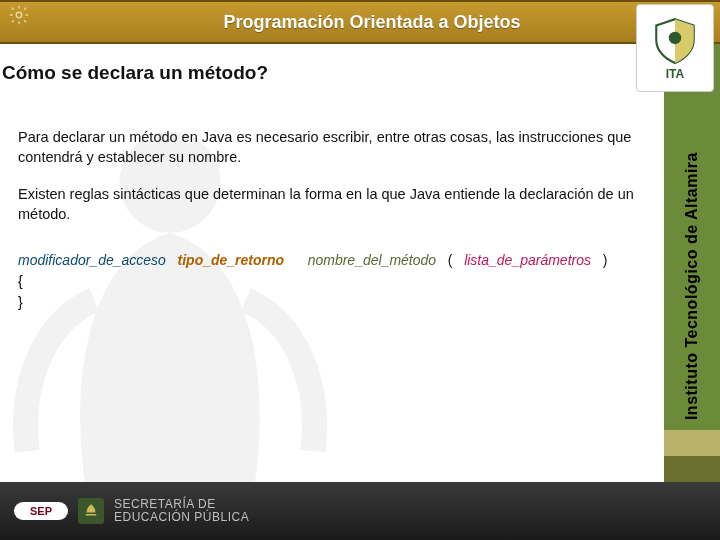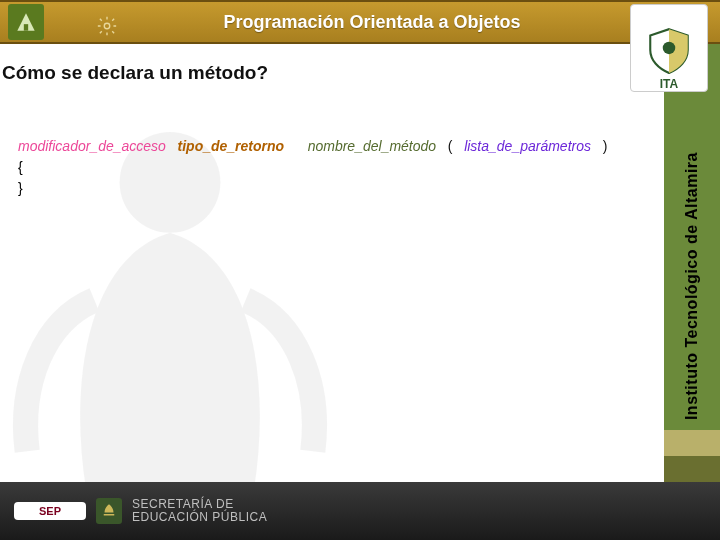--- a/index.html
+++ b/index.html
@@ -21,41 +21,41 @@
   .header-title { color: #fff; font-weight: bold; font-size: 18px; text-shadow: 0 1px 1px rgba(0,0,0,0.35); padding-left: 24px; }
   .header-left {
     position: absolute; left: 8px; top: 2px; display: flex; align-items: center; gap: 8px;
   }
   .sep-logo { width: 36px; height: 36px; background: #5a7a1f; border-radius: 3px; display:flex; align-items:center; justify-content:center; }
   .sep-logo svg { width: 26px; height: 26px; }
   .label-small { font-size: 8px; color: #fff; margin-top: 2px; }
   .gear { color: #e8d79a; }
 
   .shield-box {
-    position: absolute; right: 12px; top: 4px; width: 78px; height: 88px;
+    position: absolute; right: 6px; top: 4px; width: 78px; height: 88px;
     background: #fff; border: 1px solid #ccc; border-radius: 4px; z-index: 5;
-    display: flex; align-items: center; justify-content: flex-end; flex-direction: column; gap:2px;
+    display: flex; align-items: center; justify-content: center; flex-direction: column; gap:2px;
   }
   .shield-box svg { width: 50px; height: 50px; }
   .shield-box .ita { font-size: 12px; font-weight: bold; color: #2c5a2c; }
 
   .subtitle {
     margin: 18px 0 0 2px; font-size: 19px; font-weight: bold; color: #111;
   }
 
   .content {
     position: absolute; left: 0; right: 58px; top: 110px; padding: 0 18px; font-size: 14.5px; color: #111;
   }
   .para { margin: 18px 0; line-height: 1.35; }
 
   .syntax { margin-top: 26px; font-style: italic; font-size: 14px; line-height: 1.5; }
-  .tok-a { color: #ec4899; }
+  .tok-a { color: #0c4a6e; }
   .tok-b { color: #b06000; font-weight: bold; }
   .tok-c { color: #556b2f; margin-left: 8px; }
-  .tok-d { color: #6d28d9; }
+  .tok-d { color: #be185d; }
   .brace { color: #000; font-style: normal; display: block; }
   .comment { color: #6b8e23; }
 
   .right-strip {
     position: absolute; top: 44px; right: 0; bottom: 58px; width: 56px;
     display: flex; flex-direction: column;
   }
   .strip-green { flex: 1; background: #6b8a3a; position: relative; }
   .vtext {
     position: absolute; bottom: 10px; left: 50%; transform: translateX(-50%) rotate(180deg);
@@ -64,49 +64,40 @@
   }
   .strip-khaki { height: 26px; background: #b9b06a; }
   .strip-olive { height: 26px; background: #6a6f30; }
 
   .footer {
     position: absolute; left: 0; right: 0; bottom: 0; height: 58px;
     background: linear-gradient(#3a3a3a, #1a1a1a);
     display: flex; align-items: center; padding: 0 14px; gap: 10px;
   }
   .footer-sep {
-    background: #fff; border-radius: 4px; padding: 3px 25px; font-size: 11px; font-weight: bold; color: #7a001f;
+    background: #fff; border-radius: 9px; padding: 3px 16px; font-size: 11px; font-weight: bold; color: #7a001f;
   }
   .footer-eagle { width: 26px; height: 26px; background:#3a562a; border-radius:3px; display:flex;align-items:center;justify-content:center;}
   .footer-eagle svg{width:18px;height:18px;}
   .footer-text { color: #bfbfbf; font-size: 12px; line-height: 1.1; letter-spacing: 0.5px; }
 </style>
 </head>
 <body>
 
 <div class="watermark">
   <svg viewBox="0 0 100 100">
     <circle cx="50" cy="22" r="12" fill="#888"></circle>
     <path d="M50 34 C30 40 26 70 30 95 L70 95 C74 70 70 40 50 34 Z" fill="#888"></path>
     <path d="M32 50 C20 55 14 70 16 86" stroke="#888" stroke-width="6" fill="none"></path>
     <path d="M68 50 C80 55 86 70 84 86" stroke="#888" stroke-width="6" fill="none"></path>
   </svg>
 </div>
 
 <div class="header">
   <div class="header-left">
-    <div>
-      <div class="sep-logo">
-        <svg viewBox="0 0 24 24">
-            <path d="M4 20 L12 4 L20 20 Z" fill="#d9e8b8"></path>
-            <rect x="10" y="14" width="4" height="6" fill="#5a7a1f"></rect>
-          </svg>
-      </div>
-      <div class="label-small">Institutos Tecnológicos</div>
-    </div>
     <span class="gear">
       <svg width="22" height="22" viewBox="0 0 24 24" fill="none" stroke="currentColor" stroke-width="1.5">
           <circle cx="12" cy="12" r="3"></circle>
           <path d="M12 2v3M12 19v3M4.2 4.2l2.1 2.1M17.7 17.7l2.1 2.1M2 12h3M19 12h3M4.2 19.8l2.1-2.1M17.7 6.3l2.1-2.1"></path>
         </svg>
     </span>
   </div>
   <div class="header-title">Programación Orientada a Objetos</div>
 </div>
 
@@ -115,20 +106,22 @@
     <path d="M24 4 L42 10 V24 C42 34 34 42 24 46 C14 42 6 34 6 24 V10 Z" fill="#fff" stroke="#2c5a2c" stroke-width="2"></path>
     <path d="M24 4 L42 10 V24 C42 34 34 42 24 46 Z" fill="#d8c96a"></path>
     <circle cx="24" cy="22" r="6" fill="#2c5a2c"></circle>
   </svg>
   <div class="ita">ITA</div>
 </div>
 
 <div class="subtitle">Cómo se declara un método?</div>
 
 <div class="content">
+  <p class="para">Para declarar un método en Java es necesario escribir, entre otras cosas, las instrucciones que contendrá y establecer su nombre.</p>
+  <p class="para">Existen reglas sintácticas que determinan la forma en la que Java entiende la declaración de un método.</p>
 
   <div class="syntax">
     <span class="tok-a">modificador_de_acceso</span>
     <span>&nbsp;</span>
     <span class="tok-b">tipo_de_retorno</span>
     <span>&nbsp;&nbsp;</span>
     <span class="tok-c">nombre_del_método</span>
     <span>&nbsp;</span>
     <span style="font-style:normal">(</span>
     <span>&nbsp;</span>

